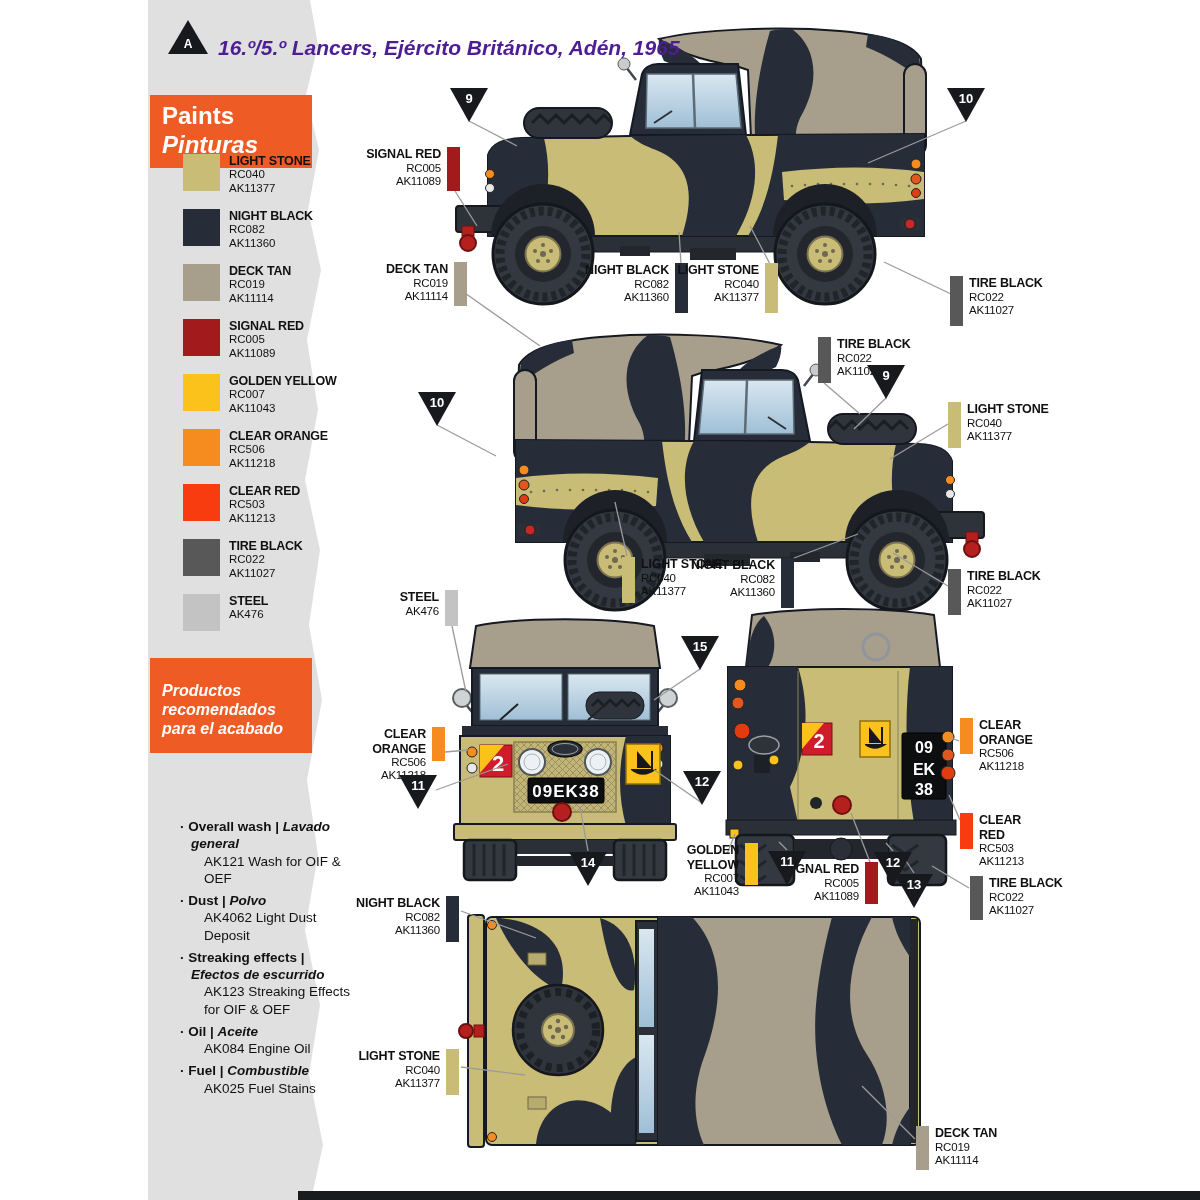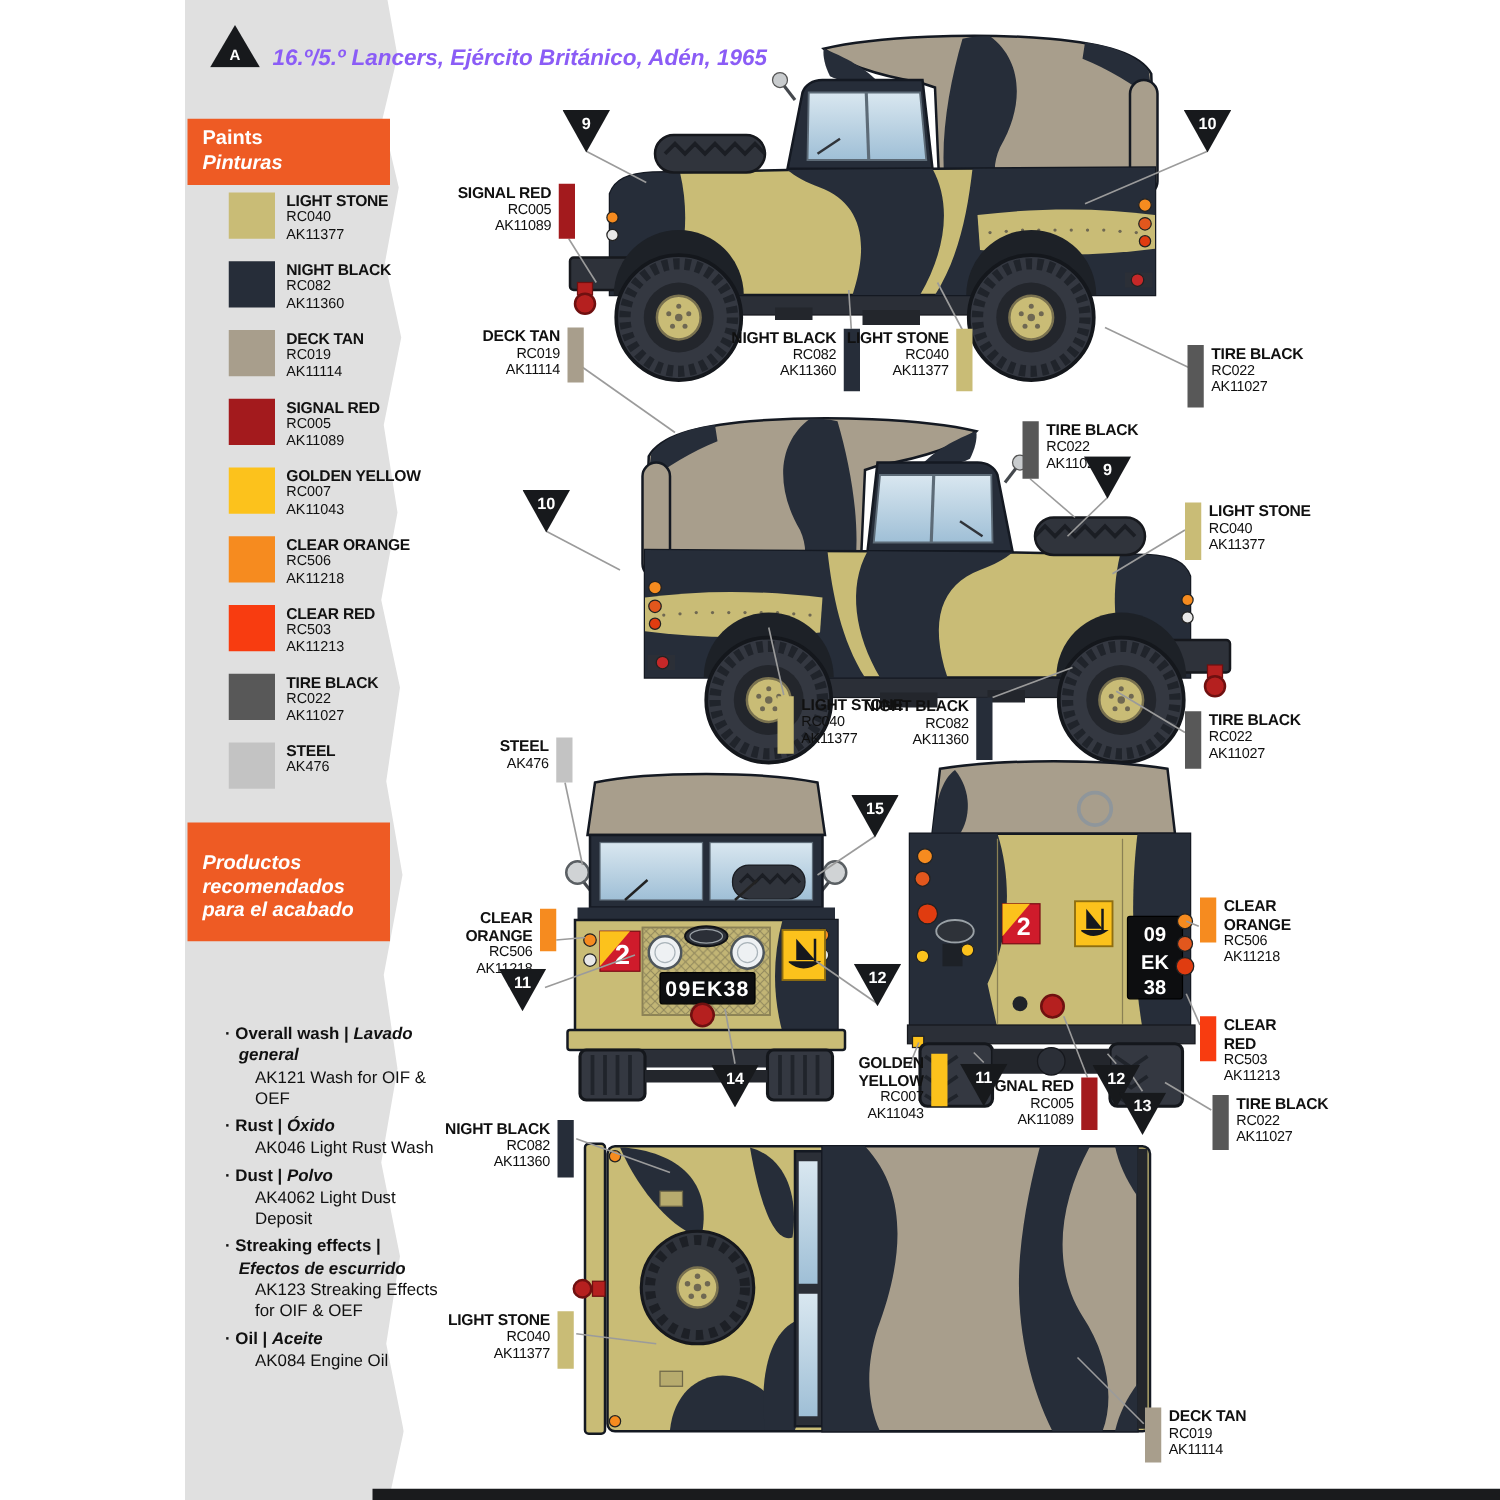--- a/index.html
+++ b/index.html
@@ -7,23 +7,23 @@
        font-family:"Liberation Sans",sans-serif;overflow:hidden;color:#111;}
   #page{position:absolute;inset:0;}
   .band{position:absolute;left:148px;top:0;width:192px;height:1200px;background:#e0e0e0;z-index:0;
         clip-path:polygon(0px 0px,162px 0px,170px 45px,158px 95px,171px 150px,160px 210px,173px 270px,
         159px 340px,170px 410px,157px 480px,172px 550px,161px 625px,174px 700px,159px 780px,170px 855px,
         157px 930px,172px 1005px,161px 1075px,175px 1145px,163px 1200px,0px 1200px);}
   .hdr-tri{position:absolute;left:168px;top:20px;width:40px;height:34px;background:#17191c;
         clip-path:polygon(50% 0,100% 100%,0 100%);color:#fff;font-weight:bold;font-size:12px;
         display:flex;align-items:flex-end;justify-content:center;padding-bottom:3px;box-sizing:border-box;z-index:6;}
   .title1{position:absolute;left:218px;top:16px;font-size:17px;font-weight:bold;color:#1a1a1a;z-index:6;}
-  .title2{position:absolute;left:218px;top:36px;font-size:18px;font-weight:bold;font-style:italic;color:#8b5cf6;z-index:6;}
+  .title2{position:absolute;left:218px;top:36px;font-size:21px;font-weight:bold;font-style:italic;color:#4c1d95;z-index:6;}
   .obox{position:absolute;left:150px;width:162px;background:#ee5b24;color:#fff;box-sizing:border-box;z-index:2;}
-  #paints-hdr{top:95px;padding:6px 12px 8px 12px;font-size:16px;line-height:1.22;}
+  #paints-hdr{top:95px;padding:6px 12px 8px 12px;font-size:24px;line-height:1.22;}
   #paints-hdr .es, #prod-hdr .es{font-style:italic;}
   #prod-hdr{top:658px;padding:12px 12px 14px 12px;font-size:16px;line-height:1.18;font-weight:bold;}
   #prod-hdr .es{display:block;margin-top:12px;}
   #paint-list{position:absolute;left:183px;top:154px;z-index:2;}
   .pitem{display:flex;gap:9px;height:55px;align-items:flex-start;}
   .swatch{width:37px;height:37px;flex:0 0 37px;}
   .pname{font-weight:bold;font-size:12.5px;letter-spacing:-0.2px;line-height:1.15;}
   .pcode{font-size:11.5px;line-height:1.15;}
   #fin-list{position:absolute;left:180px;top:818px;width:172px;font-size:13.5px;color:#111;z-index:2;}
   .fin-item{padding-left:11px;text-indent:-11px;font-weight:bold;margin-bottom:5px;line-height:1.28;}
@@ -138,35 +138,35 @@
   <div class="obox" id="prod-hdr">
     <span class="es">Productos recomendados para el acabado</span>
   </div>
 
   <div id="fin-list">
       <div class="fin-item">
         <div class="fhead"><span class="fbul">· </span><span class="fen">Overall wash | </span><span class="fes">Lavado general</span></div>
         <div class="fprod">AK121 Wash for OIF &amp; OEF</div>
       </div>
       <div class="fin-item">
-        <div class="fhead"><span class="fbul">· </span><span class="fen">Rust | </span><span class="fes">Óxido</span></div>
-        <div class="fprod">AK046 Light Rust Wash</div>
-      </div>
-      <div class="fin-item">
         <div class="fhead"><span class="fbul">· </span><span class="fen">Dust | </span><span class="fes">Polvo</span></div>
         <div class="fprod">AK4062 Light Dust Deposit</div>
       </div>
       <div class="fin-item">
         <div class="fhead"><span class="fbul">· </span><span class="fen">Streaking effects | </span><span class="fes">Efectos de escurrido</span></div>
         <div class="fprod">AK123 Streaking Effects</div>
         <div class="fprod">for OIF &amp; OEF</div>
       </div>
       <div class="fin-item">
         <div class="fhead"><span class="fbul">· </span><span class="fen">Oil | </span><span class="fes">Aceite</span></div>
         <div class="fprod">AK084 Engine Oil</div>
+      </div>
+      <div class="fin-item">
+        <div class="fhead"><span class="fbul">· </span><span class="fen">Fuel | </span><span class="fes">Combustible</span></div>
+        <div class="fprod">AK025 Fuel Stains</div>
       </div>
     </div>
 
   <svg class="veh" style="left:440px;top:22px;" width="560" height="300" viewBox="0 0 560 300">
     <defs>
       <linearGradient id="glassG" x1="0" y1="0" x2="0" y2="1">
         <stop offset="0" stop-color="#d9e7f0"></stop>
           <stop offset="1" stop-color="#9fbfd6"></stop>
       </linearGradient>
       <pattern id="mesh" width="7" height="7" patternUnits="userSpaceOnUse">

